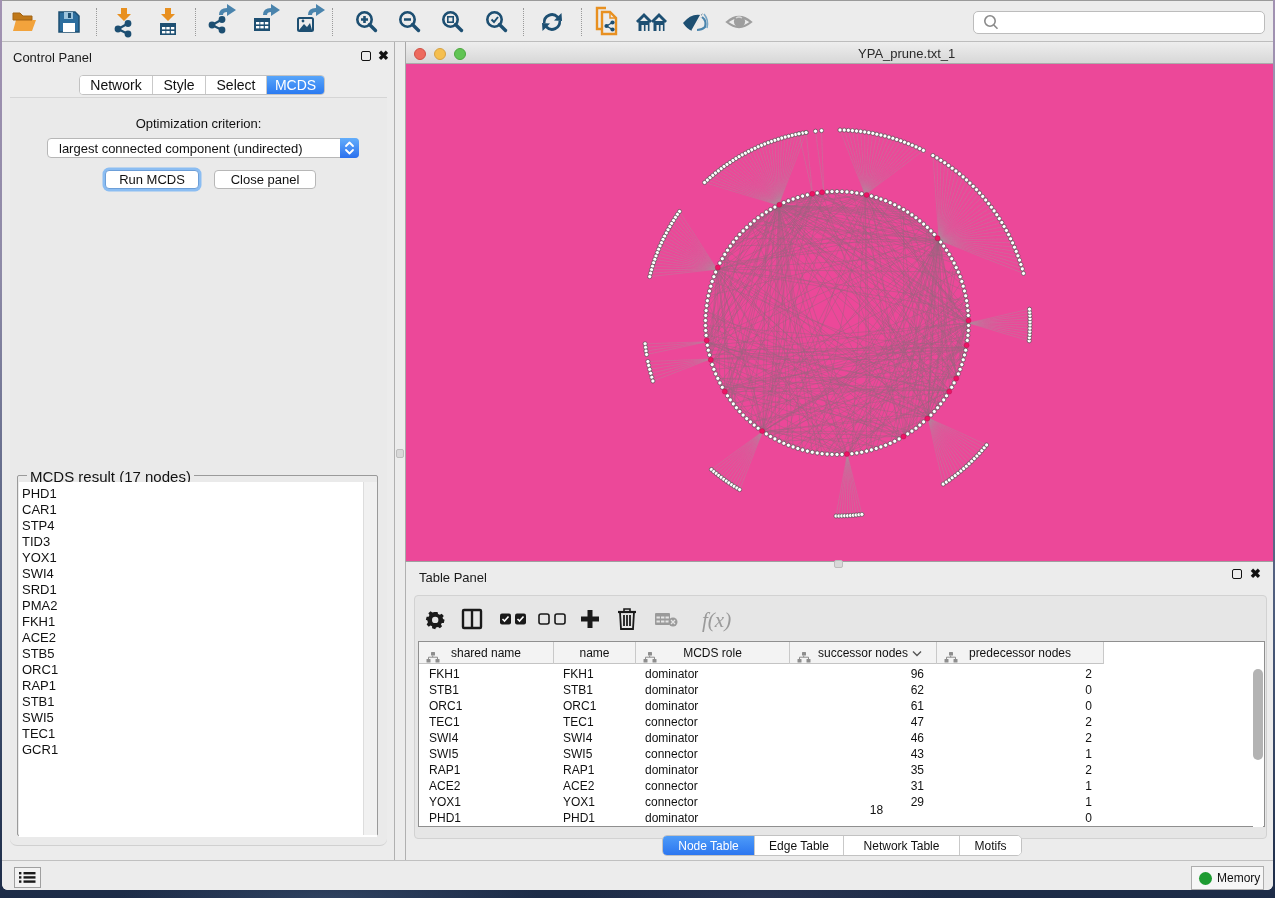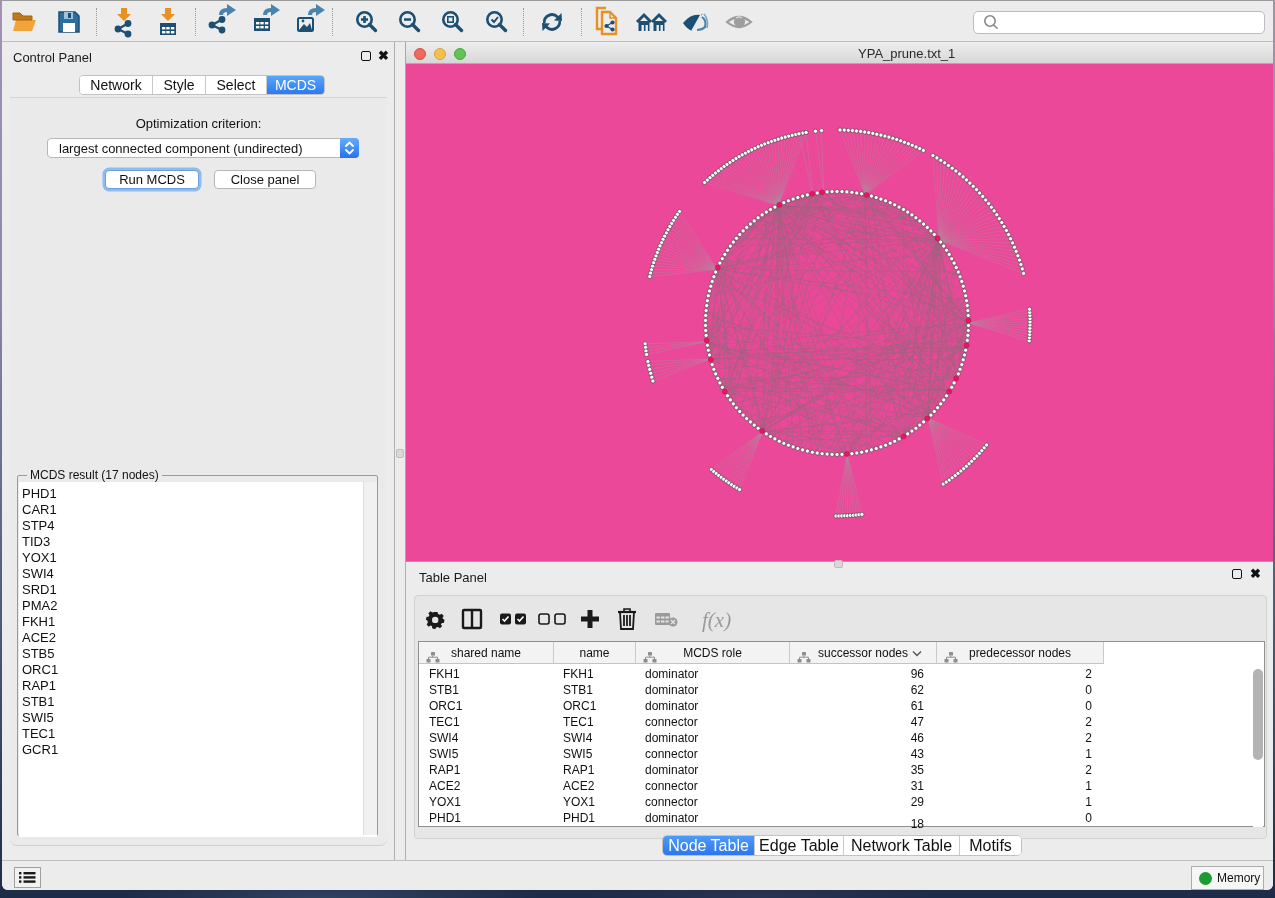--- a/index.html
+++ b/index.html
@@ -43,21 +43,21 @@
   #dropdown .stepper { position:absolute; right:-1px; top:-1px; width:19px; height:20px;
                        background:linear-gradient(180deg,#63aefb 0%,#2a70ee 100%);
                        border-radius:0 4px 4px 0; }
   .btn { position:absolute; height:19px; background:#fff; border:1px solid #b7b7b7;
          border-radius:4px; font-size:13px; color:#111; text-align:center; line-height:18px;margin-left:8px; }
   #runbtn { left:87px; top:72px; width:94px; box-shadow:0 0 0 2.5px #8bbdf2; border-color:#6d9fd8; }
   #closebtn { left:196px; top:72px; width:102px; }
   #fieldset { position:absolute; left:7px; top:377px; width:361px; height:361px;
               border:1px solid #9a9a9a; border-radius:2px; }
   #fieldset legend { position:absolute; left:9px; top:-8px; background:#eaeaea;
-                     font-size:12px; color:#111; padding:0 3px; }
+                     font-size:15px; color:#111; padding:0 3px; }
   #listbox { position:absolute; left:1px; top:6px; width:358px; height:355px;
              background:#fff; }
   #listbox .items { position:absolute; left:3px; top:4px; font-size:13px;
                     line-height:16px; color:#111; white-space:pre; }
   #listbox .sb { position:absolute; right:0; top:0; width:14px; height:353px;
                  background:#f1f1f1; border-left:1px solid #ddd; }
   
   #net { position:absolute; left:403px; top:41px; width:868px; height:519px;
          background:#ec4899; border-left:1px solid #a8a8a8; }
   #net-title { position:absolute; left:0; top:0; width:100%; height:22px;
@@ -80,21 +80,21 @@
                text-align:center; line-height:22px; color:#111; }
   #thead .oi { position:absolute; left:7px; top:5px; }
   #tbody { position:absolute; left:0; top:24px; width:100%; font-size:12px; color:#111; }
   #tbody .r { position:absolute; height:16px; line-height:16px; }
   #tsb { position:absolute; left:834px; top:24px; width:10px; height:161px; background:#fff; }
   #tsb .thumb { position:absolute; left:0px; top:3px; width:10px; height:91px;
                 background:#b3b3b3; border-radius:5px; }
   
   #seg { position:absolute; left:256px; top:273px; height:21px; display:flex;
          border:1px solid #c2c2c2; border-radius:5px; overflow:hidden; background:#fff; }
-  #seg div { font-size:16px; color:#111; text-align:center; line-height:20px;
+  #seg div { font-size:12px; color:#111; text-align:center; line-height:20px;
              border-right:1px solid #c9c9c9; background:#fff; }
   #seg div:last-child { border-right:none; }
   #seg .sel { background:linear-gradient(180deg,#4d9bf8 0%,#2c76f0 100%); color:#fff; }
   
   #status { position:absolute; left:0; top:859px; width:1271px; height:31px;
             background:#ececec; border-top:1px solid #c0c0c0; }
   #lstbtn { position:absolute; left:12px; top:6px; width:27px; height:21px;
             background:#f2f2f2; border:1px solid #9f9f9f; }
   #membtn { position:absolute; right:9px; top:5px; width:73px; height:24px;
             background:#f6f6f6; border:1px solid #adadad; font-size:12px; color:#111; }
@@ -1290,21 +1290,21 @@
 <div class="r" style="left:410px;top:112px;width:95px;text-align:right">31</div>
 <div class="r" style="left:578px;top:112px;width:95px;text-align:right">1</div>
 <div class="r" style="left:10px;top:128px">YOX1</div>
 <div class="r" style="left:144px;top:128px">YOX1</div>
 <div class="r" style="left:226px;top:128px">connector</div>
 <div class="r" style="left:410px;top:128px;width:95px;text-align:right">29</div>
 <div class="r" style="left:578px;top:128px;width:95px;text-align:right">1</div>
 <div class="r" style="left:10px;top:144px">PHD1</div>
 <div class="r" style="left:144px;top:144px">PHD1</div>
 <div class="r" style="left:226px;top:144px">dominator</div>
-<div class="r" style="left:410px;top:150px;width:95px;text-align:right">18</div>
+<div class="r" style="left:410px;top:136px;width:95px;text-align:center">18</div>
 <div class="r" style="left:578px;top:144px;width:95px;text-align:right">0</div>
           </div>
       <div id="tsb">
             <div class="thumb"></div>
           </div>
     </div>
     </div>
     <div id="seg">
       <div class="sel" style="width:92px">Node Table</div>
       <div style="width:89px">Edge Table</div>

